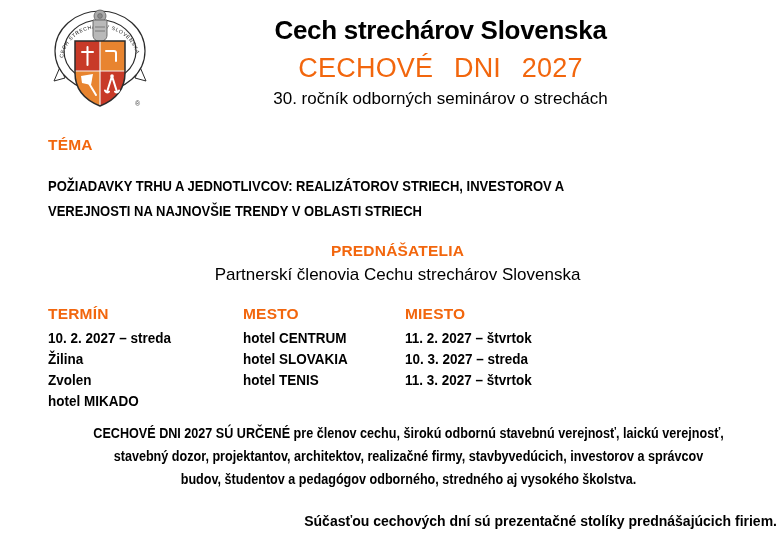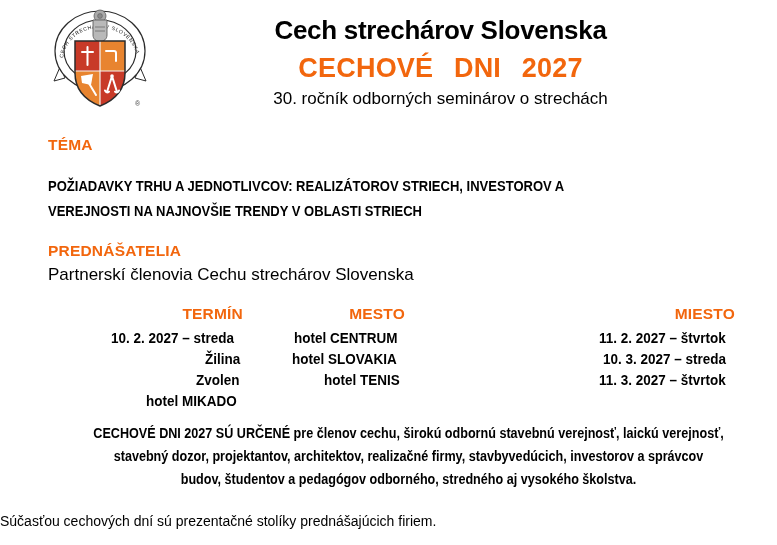--- a/index.html
+++ b/index.html
@@ -35,21 +35,21 @@
     text-align:center;
   }
   .title{
     font-size:26px;
     font-weight:700;
     letter-spacing:-0.3px;
   }
   .event-title{
     margin-top:7px;
     font-size:27px;
-    font-weight:700;
+    font-weight:400;
     color:var(--accent);
     word-spacing:13px;
     letter-spacing:0.2px;
   }
   .subtitle{
     margin-top:5px;
     font-size:17px;
   }
   .section-heading{
     font-size:15.5px;
@@ -62,30 +62,29 @@
     margin-top:20px;
     font-size:14px;
     font-weight:700;
     line-height:25px;
   }
   .cond{
     transform:scaleX(0.93);
     transform-origin:left center;
     white-space:nowrap;
   }
-  .prednasatelia{margin:18px 30px 0 48px;}
+  .prednasatelia{margin:18px 30px 0 48px;text-align:center;}
   .prednasatelia-text{
     margin-top:5px;
     font-size:17px;
   }
   .schedule{margin:20px 30px 0 48px;}
   .schedule-grid{
     display:grid;
     grid-template-columns:195px 162px 330px;
-    text-align:right;
   }
   .schedule-grid .head{
     font-size:15.5px;
     font-weight:700;
     color:var(--accent);
     padding-bottom:5px;
     letter-spacing:0.2px;
   }
   .cell{
     font-size:14.5px;
@@ -100,22 +99,23 @@
     line-height:23px;
     margin-left:40px;
   }
   .audience .line{
     transform:scaleX(0.9);
     transform-origin:center;
     white-space:nowrap;
   }
   .footer-note{
     margin-top:22px;
-    text-align:left;
+    text-align:right;
     font-size:14px;
+    font-weight:bold;
   }
 </style>
 </head>
 <body>
 
 <div class="page">
 
   <svg class="logo" viewBox="0 0 96 104" aria-hidden="true">
 
     <path d="M8,62 l-6,14 l11,-3 z" fill="#ffffff" stroke="#2b2b2b" stroke-width="1"></path>

